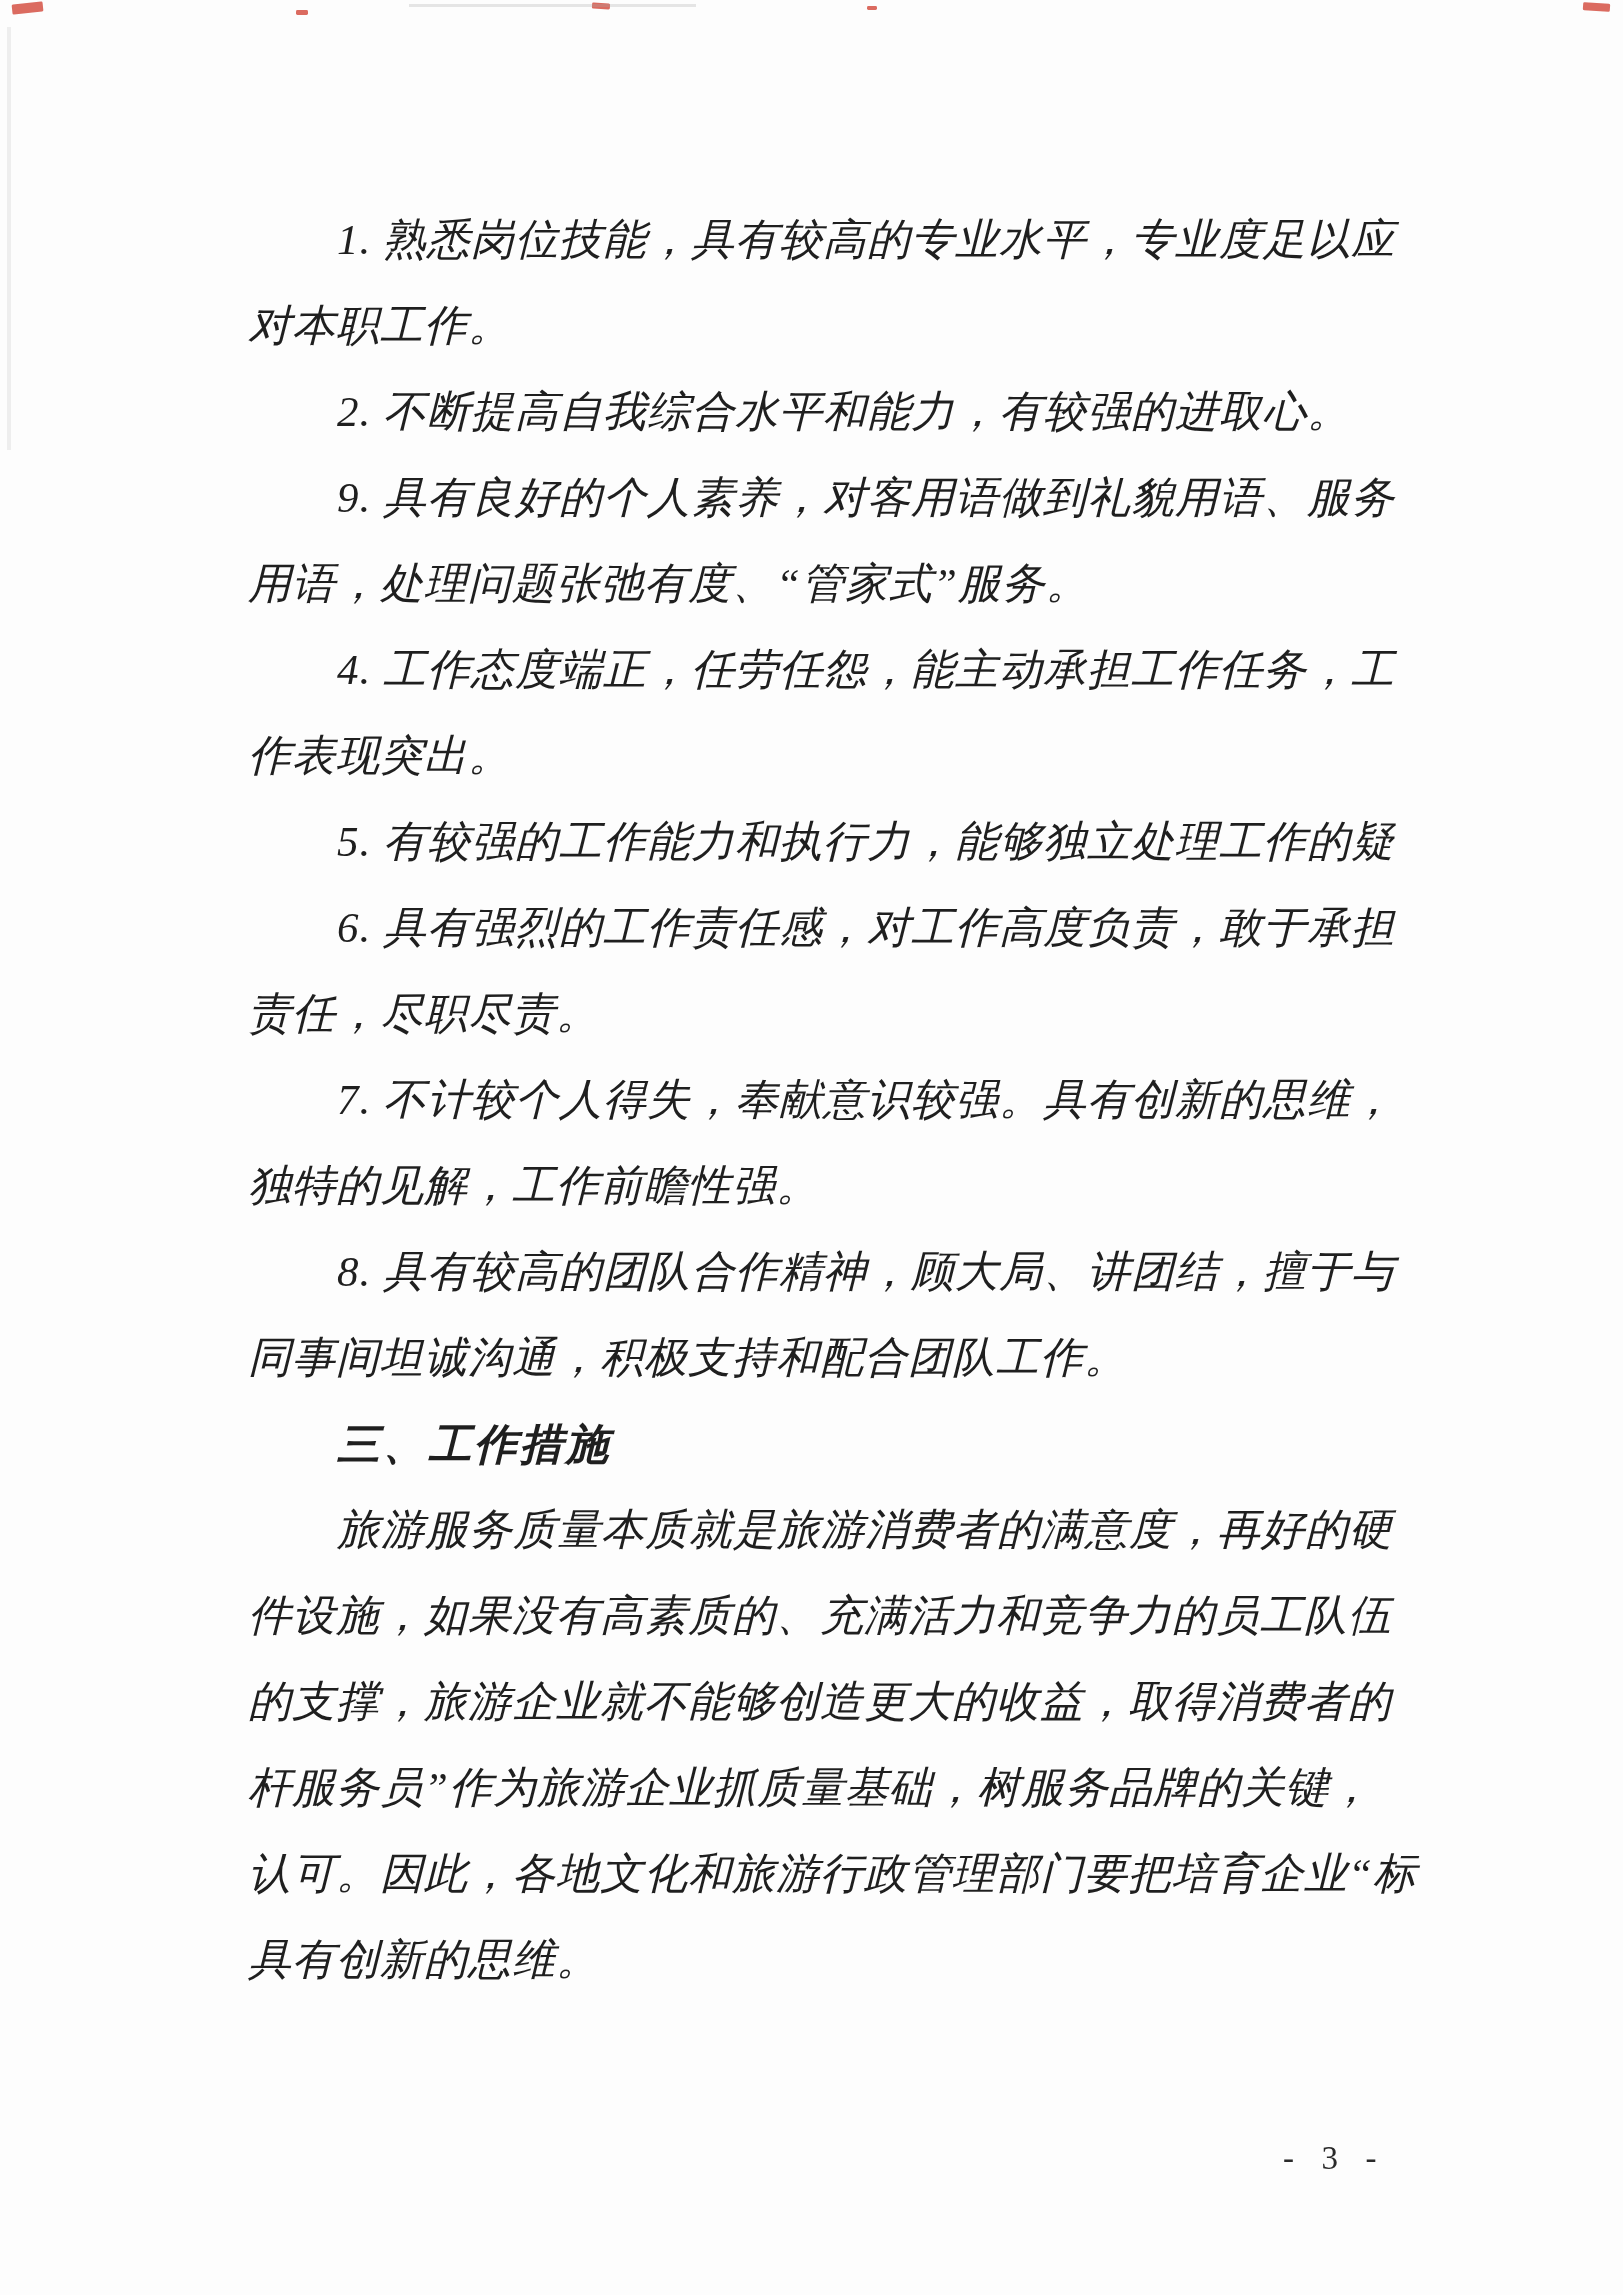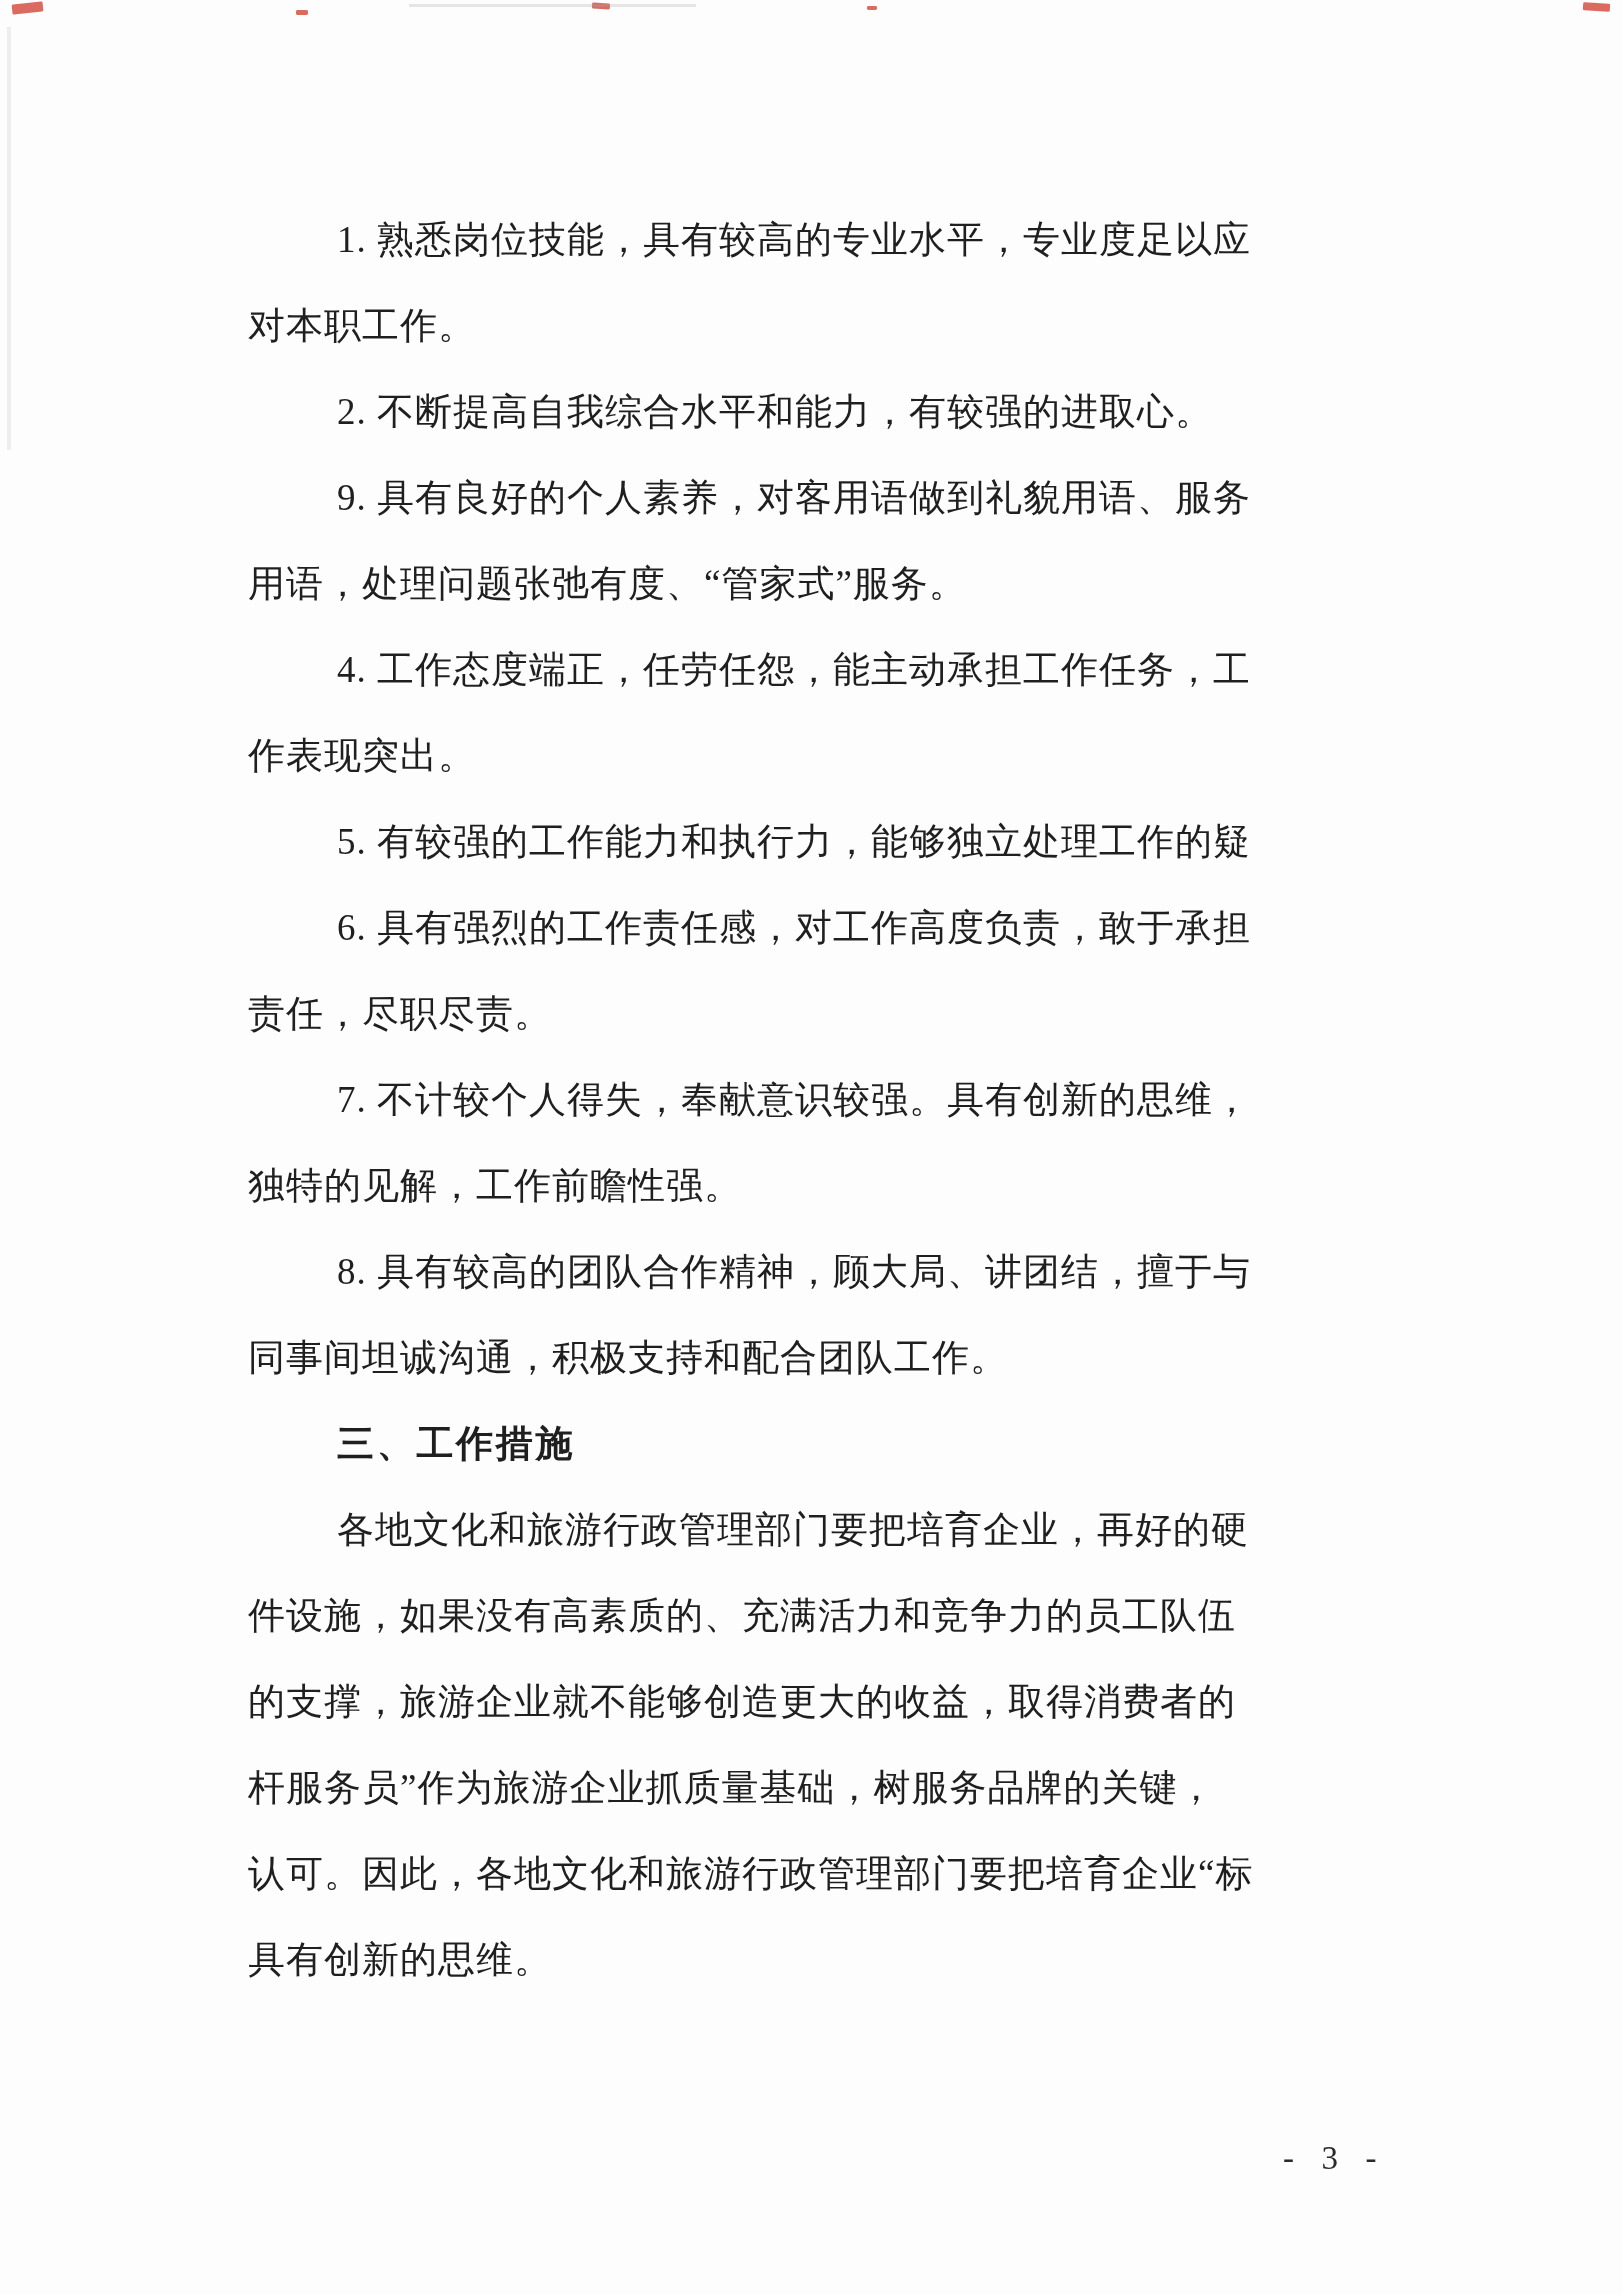--- a/index.html
+++ b/index.html
@@ -17,25 +17,26 @@
   }
   .content {
     position: absolute;
     left: 248px;
     top: 197px;
     width: 1160px;
   }
   .line {
     height: 86px;
     line-height: 86px;
-    font-size: 37px;
+    font-size: 43px;
     letter-spacing: 1px;
     color: var(--text-color, #1f1f1f);
     white-space: nowrap;
     font-family: "Liberation Serif", serif;
+    font-style: italic;
   }
   .line.indent {
     padding-left: 89px;
   }
   .line.bold {
     font-weight: 700;
     font-family: "Liberation Sans", sans-serif;
     letter-spacing: 2.7px;
   }
   .page-number {
@@ -92,21 +93,21 @@
       <div class="line indent">4. 工作态度端正，任劳任怨，能主动承担工作任务，工</div>
       <div class="line">作表现突出。</div>
       <div class="line indent">5. 有较强的工作能力和执行力，能够独立处理工作的疑</div>
       <div class="line indent">6. 具有强烈的工作责任感，对工作高度负责，敢于承担</div>
       <div class="line">责任，尽职尽责。</div>
       <div class="line indent">7. 不计较个人得失，奉献意识较强。具有创新的思维，</div>
       <div class="line">独特的见解，工作前瞻性强。</div>
       <div class="line indent">8. 具有较高的团队合作精神，顾大局、讲团结，擅于与</div>
       <div class="line">同事间坦诚沟通，积极支持和配合团队工作。</div>
       <div class="line indent bold">三、工作措施</div>
-      <div class="line indent">各地文化和旅游行政管理部门要把培育企业，再好的硬</div>
+      <div class="line indent">旅游服务质量本质就是旅游消费者的满意度，再好的硬</div>
       <div class="line">件设施，如果没有高素质的、充满活力和竞争力的员工队伍</div>
       <div class="line">的支撑，旅游企业就不能够创造更大的收益，取得消费者的</div>
       <div class="line">杆服务员”作为旅游企业抓质量基础，树服务品牌的关键，</div>
       <div class="line">认可。因此，各地文化和旅游行政管理部门要把培育企业“标</div>
       <div class="line">具有创新的思维。</div>
     </div>
 
   <div class="page-number">- 3 -</div>
 </div>
 

